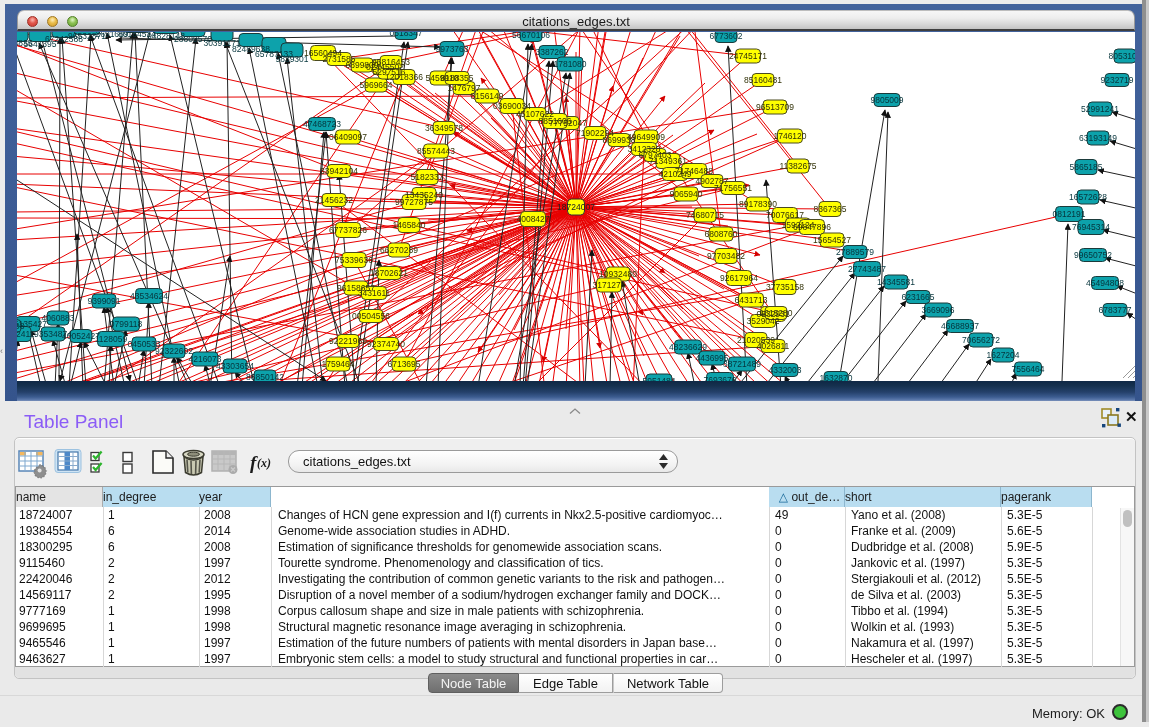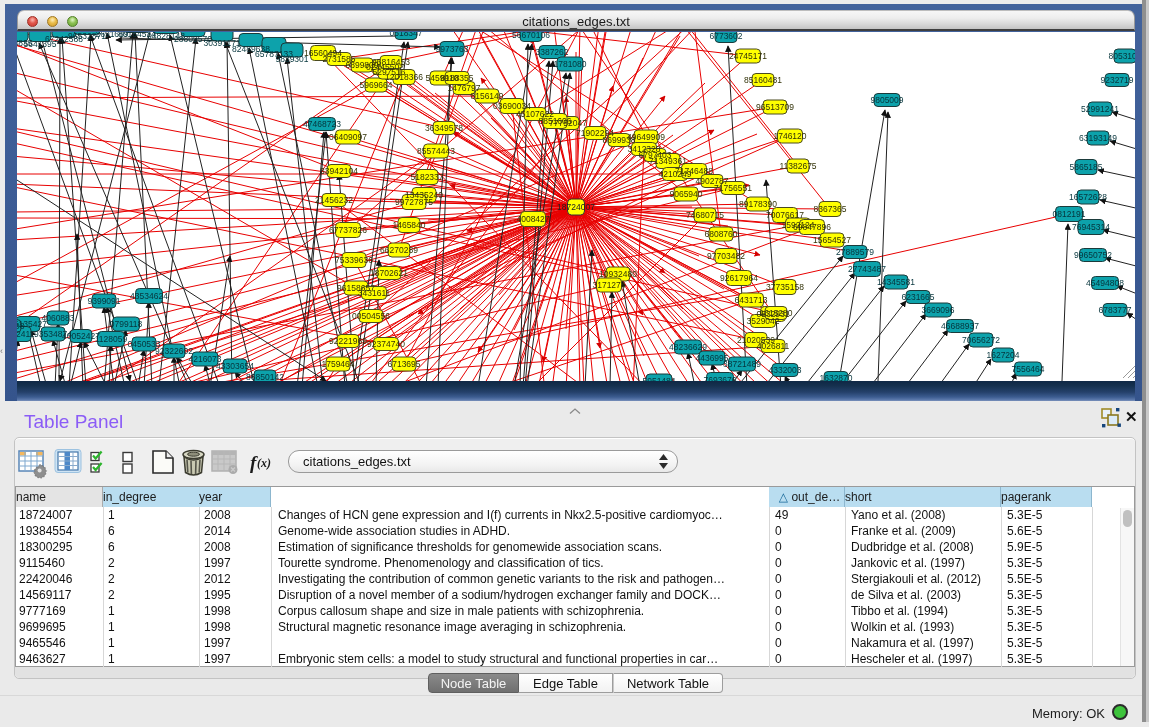--- a/index.html
+++ b/index.html
@@ -848,20 +848,21 @@
             <div class="c2">1998</div>
             <div class="c3">Structural magnetic resonance image averaging in schizophrenia.</div>
             <div class="c4">0</div>
             <div class="c5">Wolkin et al. (1993)</div>
             <div class="c6">5.3E-5</div>
           </div>
           <div class="tr">
             <div class="c0">9465546</div>
             <div class="c1">1</div>
             <div class="c2">1997</div>
+            <div class="c3">Estimation of the future numbers of patients with mental disorders in Japan base…</div>
             <div class="c4">0</div>
             <div class="c5">Nakamura et al. (1997)</div>
             <div class="c6">5.3E-5</div>
           </div>
           <div class="tr">
             <div class="c0">9463627</div>
             <div class="c1">1</div>
             <div class="c2">1997</div>
             <div class="c3">Embryonic stem cells: a model to study structural and functional properties in car…</div>
             <div class="c4">0</div>

